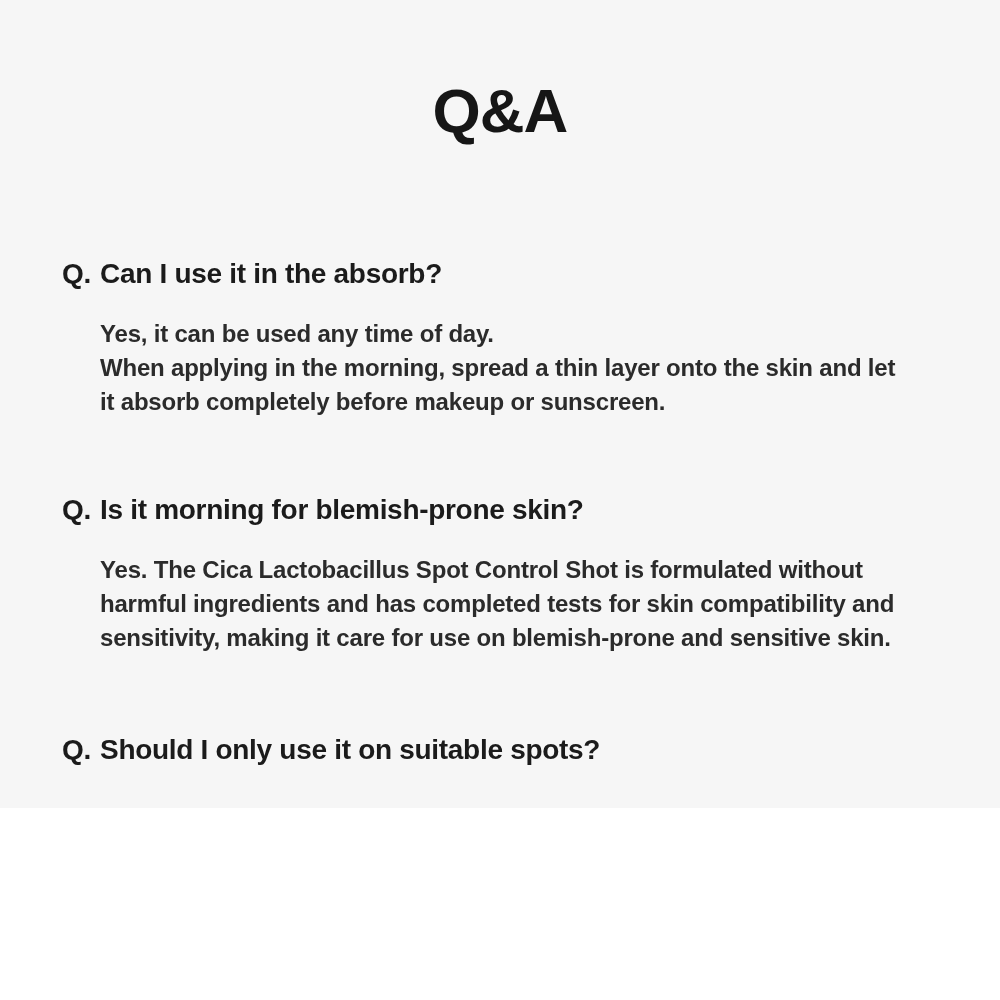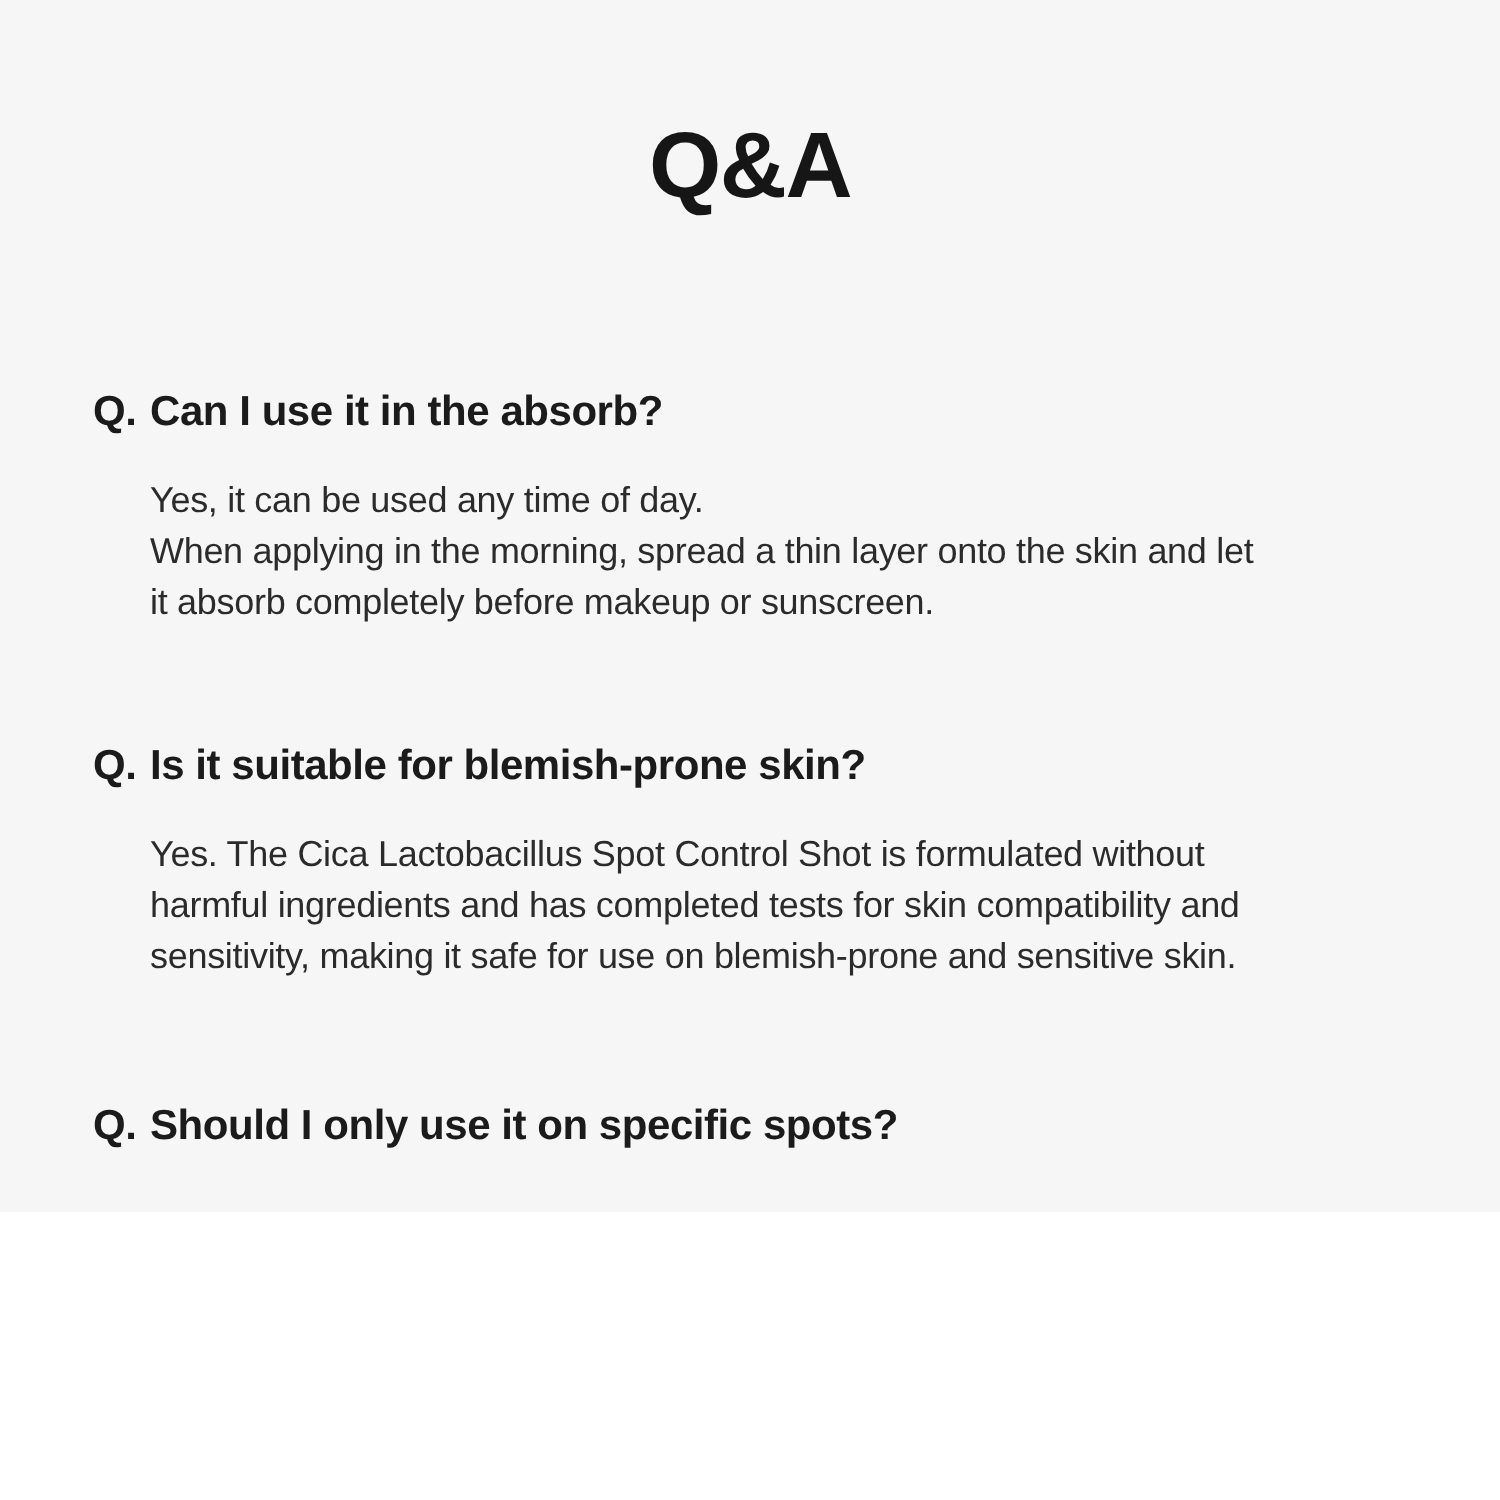--- a/index.html
+++ b/index.html
@@ -43,21 +43,21 @@
     white-space: nowrap;
   }
   .q-prefix {
     flex: 0 0 38px;
     width: 38px;
   }
   .answer {
     margin: 24px 0 0 38px;
     font-size: 24px;
     line-height: 34px;
-    font-weight: 400;
+    font-weight: 700;
     letter-spacing: -0.2px;
     color: #2b2b2b;
     white-space: pre;
   }
 </style>
 </head>
 <body>
 
 <div class="page">
 
@@ -71,28 +71,28 @@
         <span class="q-text">Can I use it in the absorb?</span>
       </div>
       <p class="answer">Yes, it can be used any time of day.
 When applying in the morning, spread a thin layer onto the skin and let
 it absorb completely before makeup or sunscreen.</p>
     </section>
 
     <section class="qa-block second">
       <div class="question-row">
         <span class="q-prefix">Q.</span>
-        <span class="q-text">Is it suitable for blemish-prone skin?</span>
+        <span class="q-text">Is it morning for blemish-prone skin?</span>
       </div>
       <p class="answer">Yes. The Cica Lactobacillus Spot Control Shot is formulated without
 harmful ingredients and has completed tests for skin compatibility and
-sensitivity, making it safe for use on blemish-prone and sensitive skin.</p>
+sensitivity, making it care for use on blemish-prone and sensitive skin.</p>
     </section>
 
     <section class="qa-block third">
       <div class="question-row">
         <span class="q-prefix">Q.</span>
-        <span class="q-text">Should I only use it on specific spots?</span>
+        <span class="q-text">Should I only use it on suitable spots?</span>
       </div>
     </section>
 
   </div>
 </div>
 
 </body></html>

